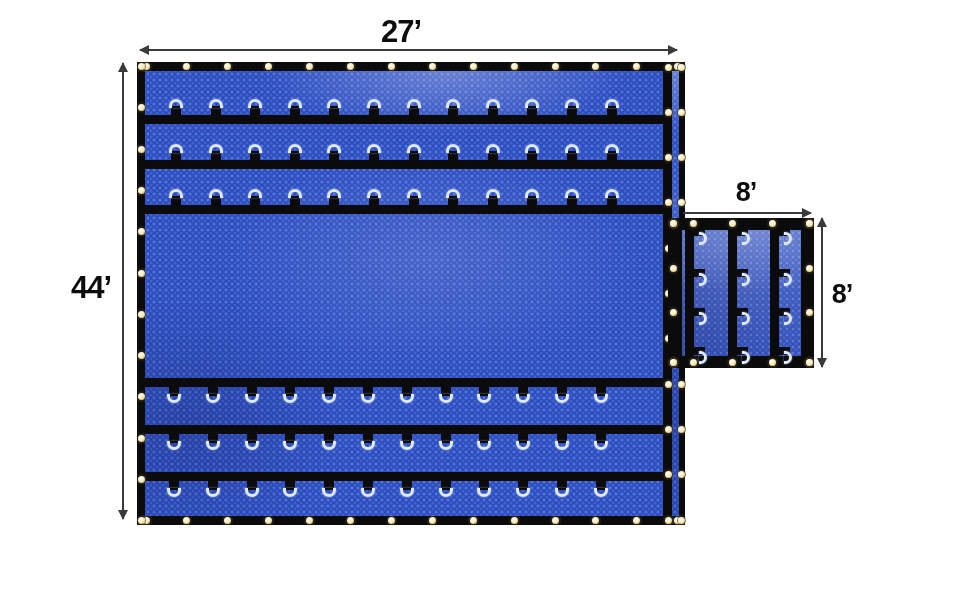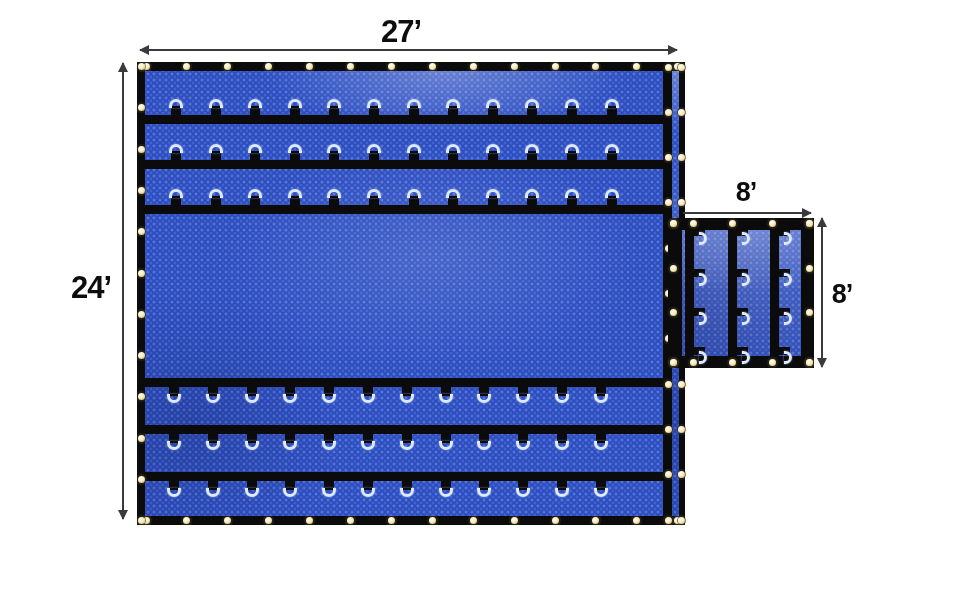--- a/index.html
+++ b/index.html
@@ -71,21 +71,21 @@
 
 <div class="scene">
 
   <div class="dim-label lbl-big" style="left:351px;top:16px;width:100px;">27’</div>
   <div class="dimline" style="left:140px;top:44px;width:537px;height:12px;">
     <div class="dline-h"></div>
     <div class="arr arr-left"></div>
     <div class="arr arr-right"></div>
   </div>
 
-  <div class="dim-label lbl-big" style="left:41px;top:272px;width:100px;">24’</div>
+  <div class="dim-label lbl-big" style="left:41px;top:272px;width:100px;">44’</div>
   <div class="dimline" style="left:117px;top:63px;width:12px;height:456px;">
     <div class="dline-v"></div>
     <div class="arr arr-up"></div>
     <div class="arr arr-down"></div>
   </div>
 
   <div class="tarp" id="mainTarp">
     <div class="fabric tarp-inner"></div>
     <div class="fabric tarp-right-strip"></div>
   <div class="webbing" style="left: 8px; top: 53px; width: 518px; height: 9px;"></div>

